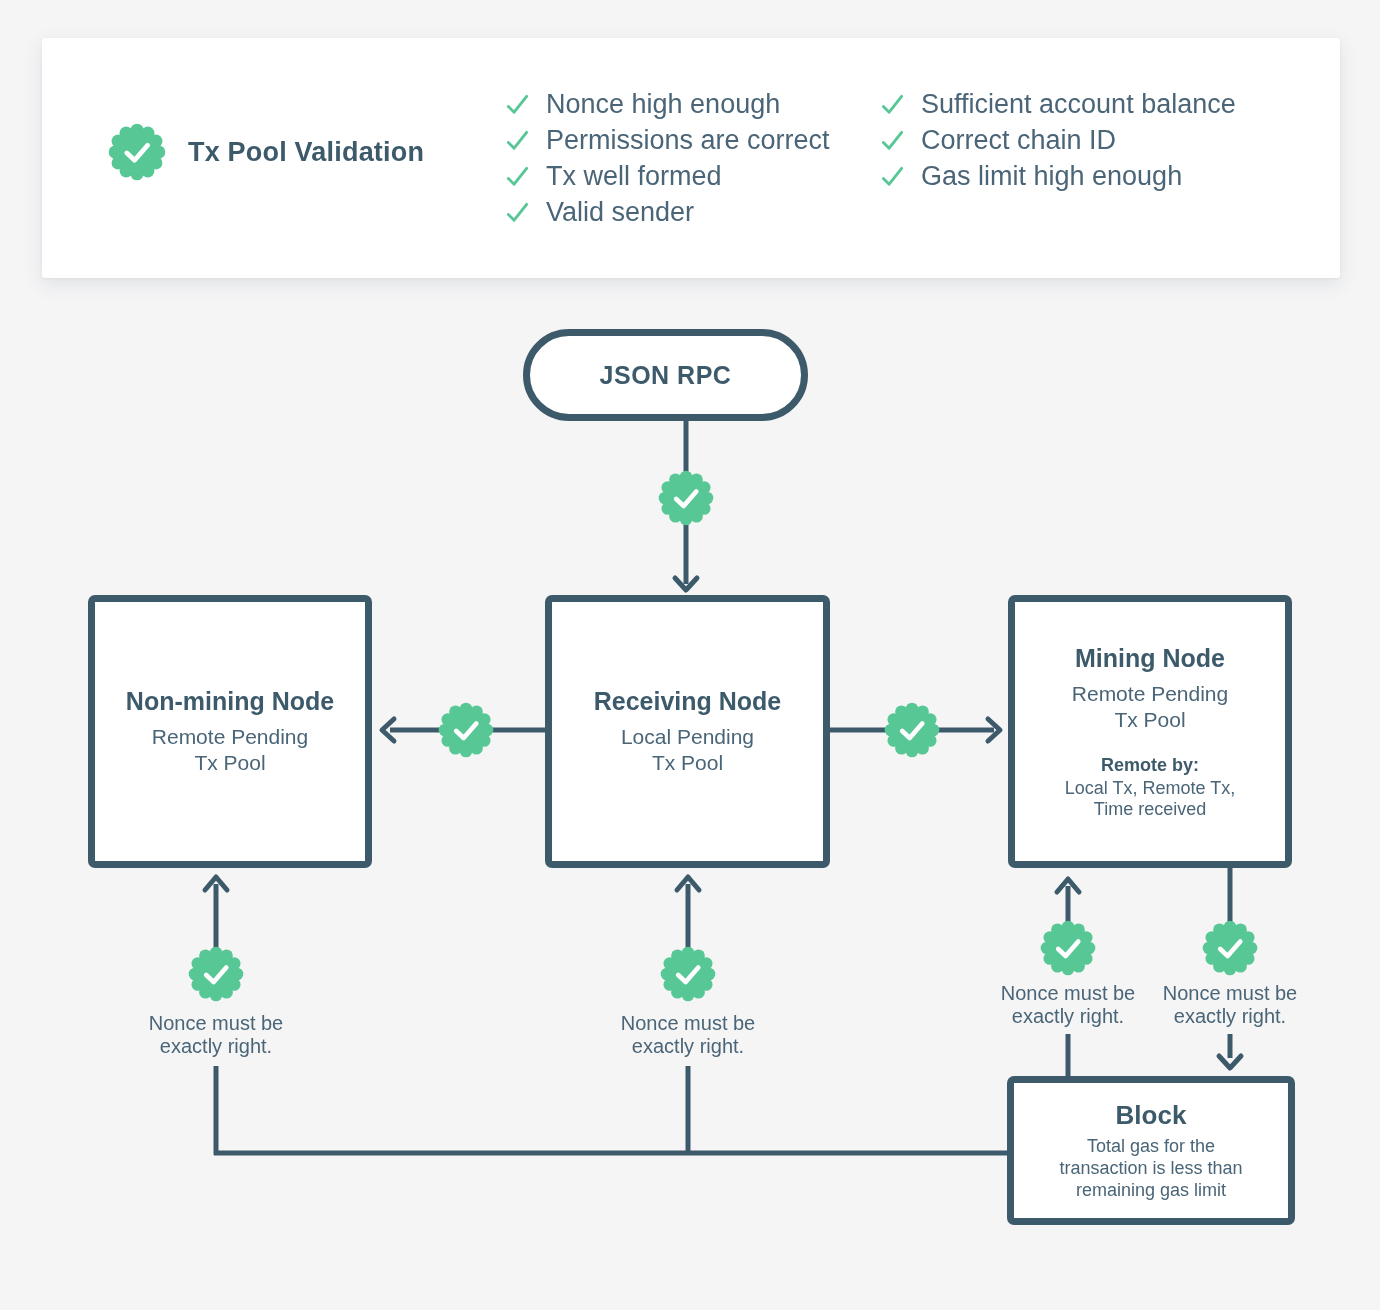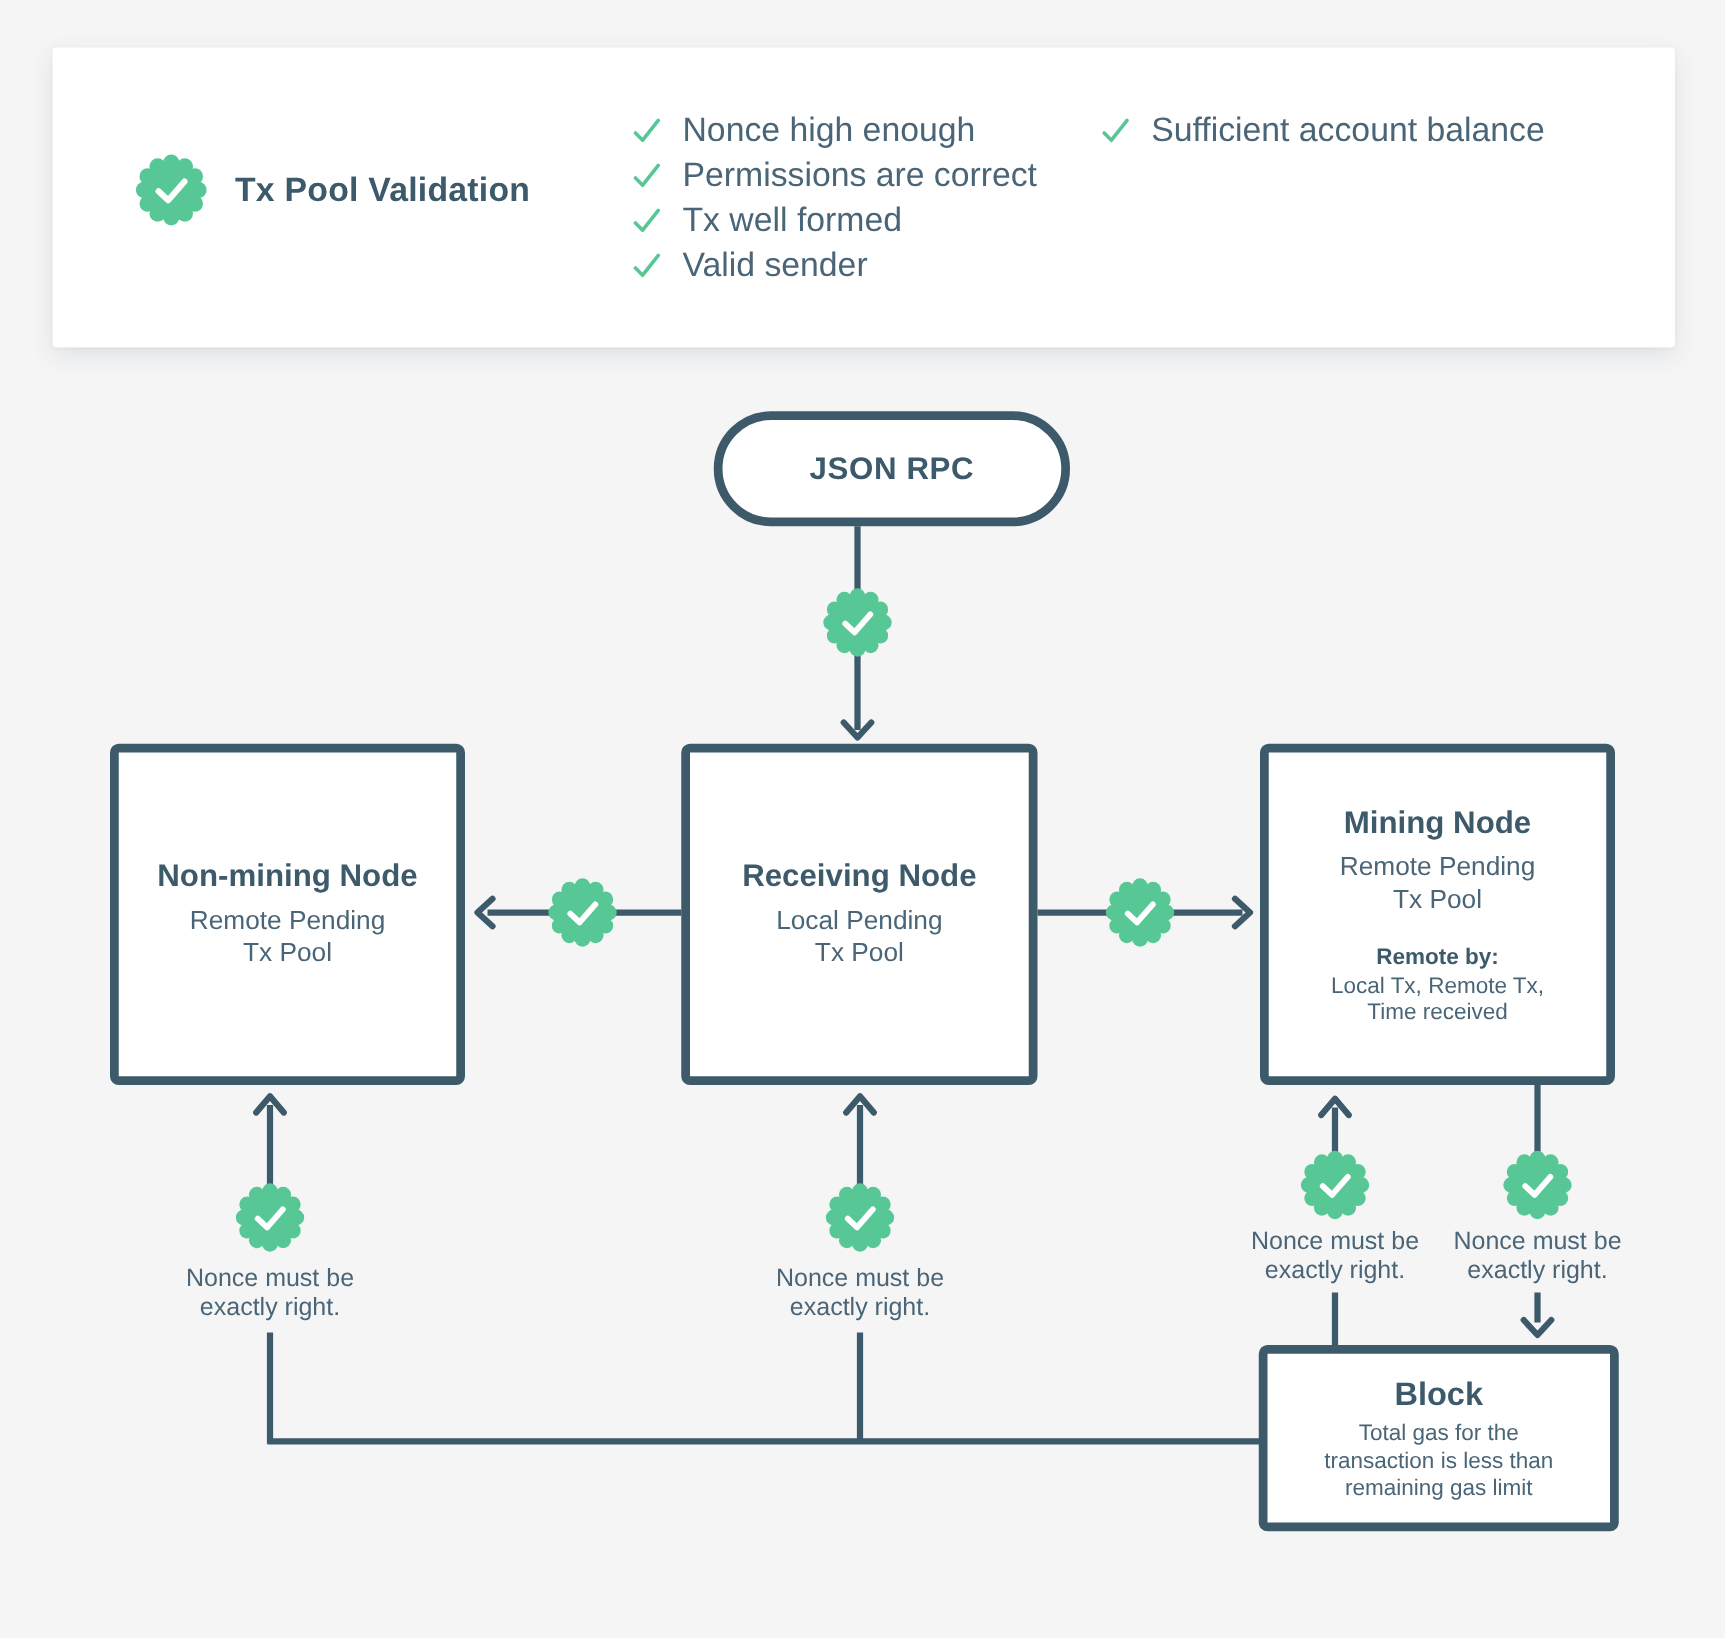--- a/index.html
+++ b/index.html
@@ -30,21 +30,21 @@
   .check{width:25px;height:25px;flex:0 0 25px;}
   .check-label{font-size:27px;color:var(--slate-light);}
   .col1{left:463px;top:48px;}
   .col2{left:838px;top:48px;}
   
   .wires{position:absolute;left:0;top:0;pointer-events:none;}
   .wire{stroke:var(--slate);stroke-width:5;fill:none;}
   .arrowhead{stroke:var(--slate);stroke-width:5;fill:none;stroke-linecap:round;stroke-linejoin:round;}
   
   .pill{
-    position:absolute;left:571px;top:329px;width:285px;height:92px;
+    position:absolute;left:523px;top:329px;width:285px;height:92px;
     background:var(--card);border:7px solid var(--slate);border-radius:46px;
     display:flex;align-items:center;justify-content:center;
   }
   .pill-label{font-size:25px;font-weight:700;letter-spacing:.5px;color:var(--slate);}
   .node{
     position:absolute;background:var(--card);border:7px solid var(--slate);border-radius:7px;
     display:flex;flex-direction:column;align-items:center;justify-content:center;text-align:center;
   }
   .node-nm{left:88px;top:595px;width:284px;height:273px;}
   .node-rc{left:545px;top:595px;width:285px;height:273px;}
@@ -112,20 +112,32 @@
           <span class="check-label">Valid sender</span>
         </li>
     </ul>
     <ul class="checks col2">
       <li>
           <span class="check"><svg viewBox="0 0 26 26" width="100%" height="100%">
     <polyline points="3.5,15 9.5,21 22.5,4.5" fill="none" stroke="#57c795" stroke-width="3" stroke-linecap="round" stroke-linejoin="round"></polyline>
             </svg></span>
           <span class="check-label">Sufficient account balance</span>
         </li>
+      <li>
+          <span class="check"><svg viewBox="0 0 26 26" width="100%" height="100%">
+    <polyline points="3.5,15 9.5,21 22.5,4.5" fill="none" stroke="#57c795" stroke-width="3" stroke-linecap="round" stroke-linejoin="round"></polyline>
+            </svg></span>
+          <span class="check-label">Correct chain ID</span>
+        </li>
+      <li>
+          <span class="check"><svg viewBox="0 0 26 26" width="100%" height="100%">
+    <polyline points="3.5,15 9.5,21 22.5,4.5" fill="none" stroke="#57c795" stroke-width="3" stroke-linecap="round" stroke-linejoin="round"></polyline>
+            </svg></span>
+          <span class="check-label">Gas limit high enough</span>
+        </li>
     </ul>
   </section>
 
   <svg class="wires" width="1380" height="1310" viewBox="0 0 1380 1310">
 
     <line class="wire" x1="686" y1="421" x2="686" y2="584"></line>
     <polyline class="arrowhead" points="675,578 686,590 697,578"></polyline>
 
     <line class="wire" x1="545" y1="730" x2="390" y2="730"></line>
     <polyline class="arrowhead" points="394,719 382,730 394,741"></polyline>

